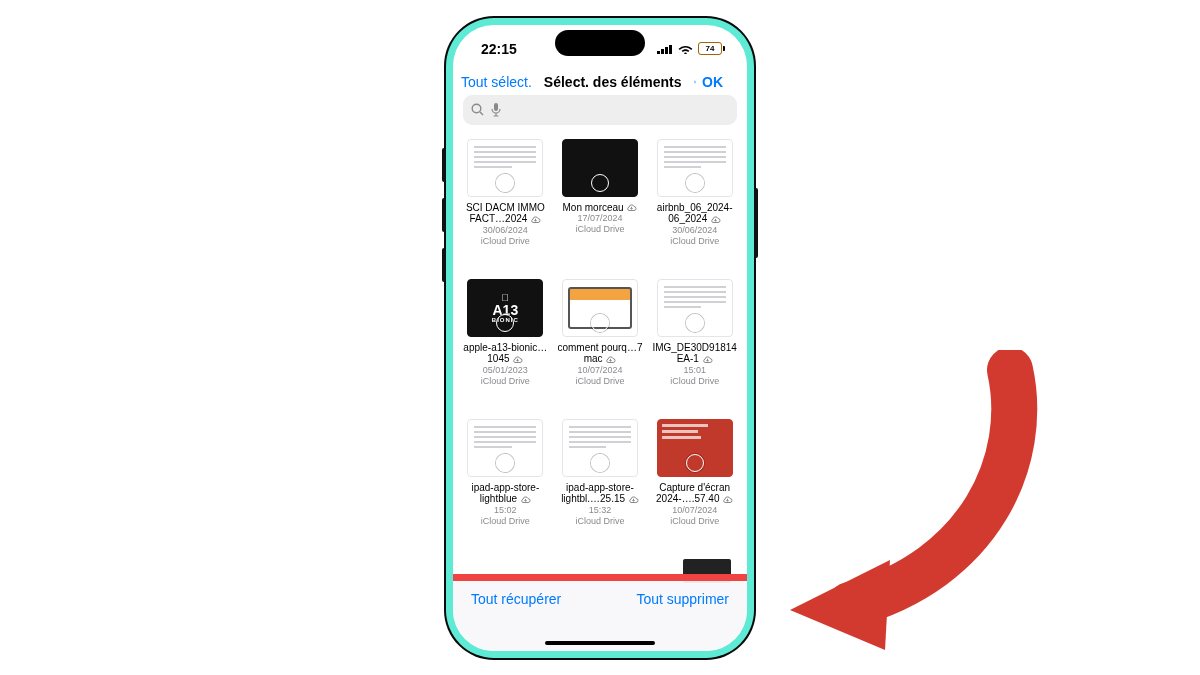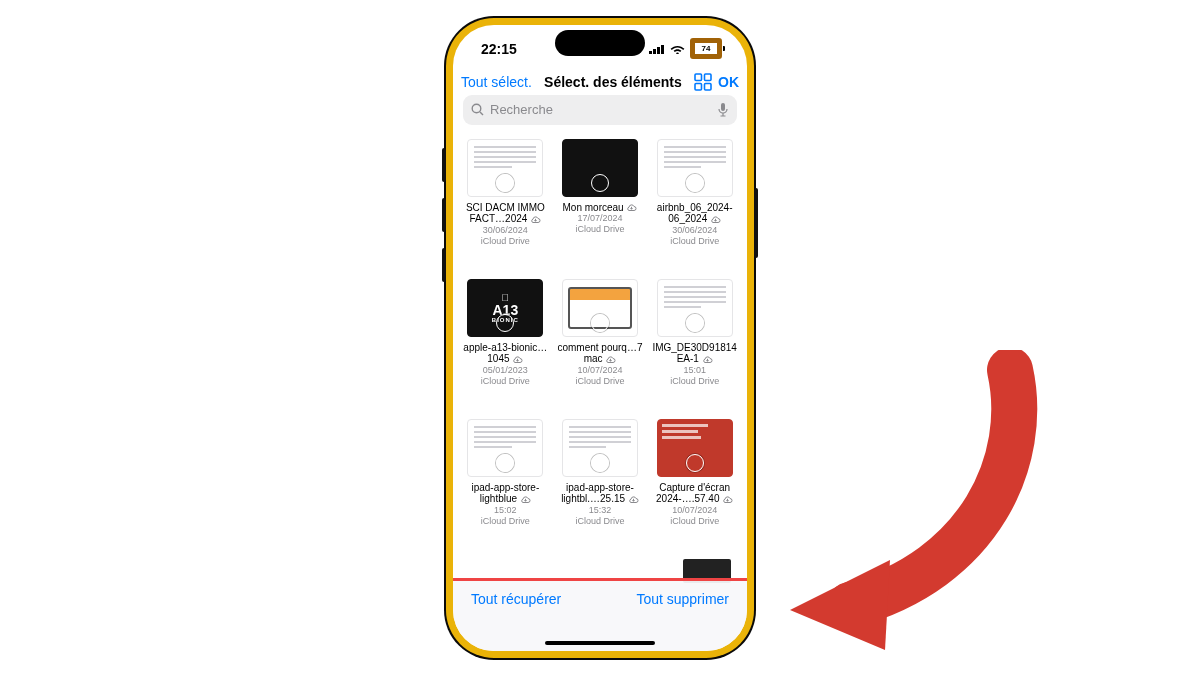--- a/index.html
+++ b/index.html
@@ -1,20 +1,20 @@
 <!DOCTYPE html>
 <html><head>
 <meta charset="utf-8">
 <style>
   html,body{margin:0;padding:0;width:1200px;height:675px;background:#fff;font-family:-apple-system,"SF Pro Text","Helvetica Neue",Arial,sans-serif;overflow:hidden}
 
   
   .phone{
     position:absolute;left:50%;top:50%;transform:translate(-50%,-50%);
-    width:308px;height:640px;background:#eab308;border-radius:48px;
+    width:308px;height:640px;background:#5eead4;border-radius:48px;
     box-shadow:0 0 0 2px #0a0a0a;
   }
   .phone::before{ 
     content:"";position:absolute;right:-4px;top:170px;width:4px;height:70px;background:#111;border-radius:2px;
   }
   .phone::after{
     content:"";position:absolute;left:-4px;top:130px;width:4px;height:34px;background:#111;border-radius:2px;
     box-shadow:0 50px 0 #111,0 100px 0 #111;
   }
   .screen{
@@ -23,25 +23,25 @@
   .island{
     position:absolute;top:12px;left:50%;transform:translateX(-50%);
     width:90px;height:26px;background:#000;border-radius:16px;z-index:20;
   }
 
   
   .status{height:48px;display:flex;align-items:center;justify-content:space-between;padding:0 22px 0 28px;font-size:14px;font-weight:600}
   .status .right{display:flex;gap:5px;align-items:center}
   .status svg{display:block}
   .batt{display:flex;align-items:center;gap:1px}
-  .batt-box{width:22px;height:11px;border:5px solid #a16207;border-radius:3px;position:relative;display:flex;align-items:center;justify-content:center;font-size:8px;font-weight:700}
+  .batt-box{width:22px;height:11px;border:1px solid #a16207;border-radius:3px;position:relative;display:flex;align-items:center;justify-content:center;font-size:8px;font-weight:700}
   .batt-tip{width:2px;height:5px;background:#000;border-radius:0 1px 1px 0}
 
   
-  .nav{display:flex;align-items:center;gap:6px;padding:0 8px 4px 8px;font-size:14px}
+  .nav{display:flex;align-items:center;gap:6px;padding:0 24px 4px 8px;font-size:14px}
   .nav .link{color:#007aff;white-space:nowrap}
   .nav .title{font-weight:600;color:#000;flex:none}
   .nav .spacer{flex:1}
   .grid-ic{width:18px;height:18px;color:#007aff}
 
   
   .search{margin:0 10px 8px 10px;background:#eeeeef;border-radius:9px;height:30px;display:flex;align-items:center;padding:0 8px;color:#8a8a8e;font-size:13px;gap:6px}
   .search svg{flex:none}
   .search .ph{flex:1}
   .mic{width:12px;height:16px;color:#8a8a8e}
@@ -61,21 +61,21 @@
   .name{font-size:10px;line-height:1.15;margin-top:5px;color:#000;max-width:86px;word-break:break-word}
   .cloud{display:inline-block;vertical-align:middle}
   .meta{font-size:9px;color:#8a8a8e;line-height:1.25}
   
   .partial-row{grid-column:1/-1;display:flex;justify-content:flex-end;padding-right:8px}
   .partial-thumb{width:48px;height:24px;background:#222;border-radius:2px}
 
   
   .bottom{
     position:absolute;left:0;right:0;bottom:0;height:60px;
-    background:rgba(248,248,250,.94);border-top:3px solid #ef4444;
+    background:rgba(248,248,250,.94);border-top:7px solid #ef4444;
     display:flex;align-items:flex-start;justify-content:space-between;
     padding:10px 18px 0 18px;font-size:14px;color:#007aff;
   }
   .home-ind{position:absolute;bottom:6px;left:50%;transform:translateX(-50%);width:110px;height:4px;border-radius:3px;background:#000}
 
   
   .arrow{position:absolute;right:160px;top:350px;width:260px;height:300px;pointer-events:none}
 </style>
 </head>
 <body>
@@ -117,21 +117,20 @@
           <rect x="10.5" y="10.5" width="6.5" height="6.5" rx="1"></rect>
         </svg>
       <span class="link" style="font-weight:600">OK</span>
     </div>
 
     <div class="search">
       <svg width="13" height="13" viewBox="0 0 13 13" fill="none" stroke="#8a8a8e" stroke-width="1.4">
           <circle cx="5.5" cy="5.5" r="4.3"></circle>
           <line x1="9" y1="9" x2="12" y2="12"></line>
         </svg>
-      <span class="ph">Recherche</span>
       <svg class="mic" viewBox="0 0 12 16" fill="#8a8a8e">
           <rect x="4" y="1" width="4" height="8" rx="2"></rect>
           <path d="M2 7a4 4 0 008 0" fill="none" stroke="#8a8a8e" stroke-width="1.2"></path>
           <line x1="6" y1="11" x2="6" y2="14" stroke="#8a8a8e" stroke-width="1.2"></line>
           <line x1="3.5" y1="14" x2="8.5" y2="14" stroke="#8a8a8e" stroke-width="1.2"></line>
         </svg>
     </div>
 
     <div class="files" id="files-grid">
         <div class="item">

